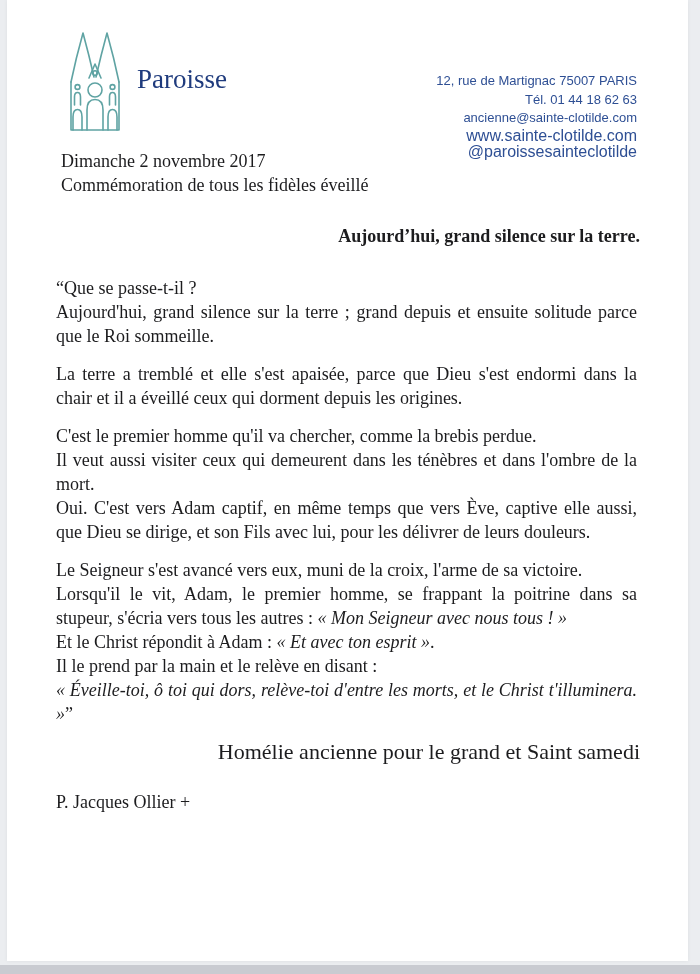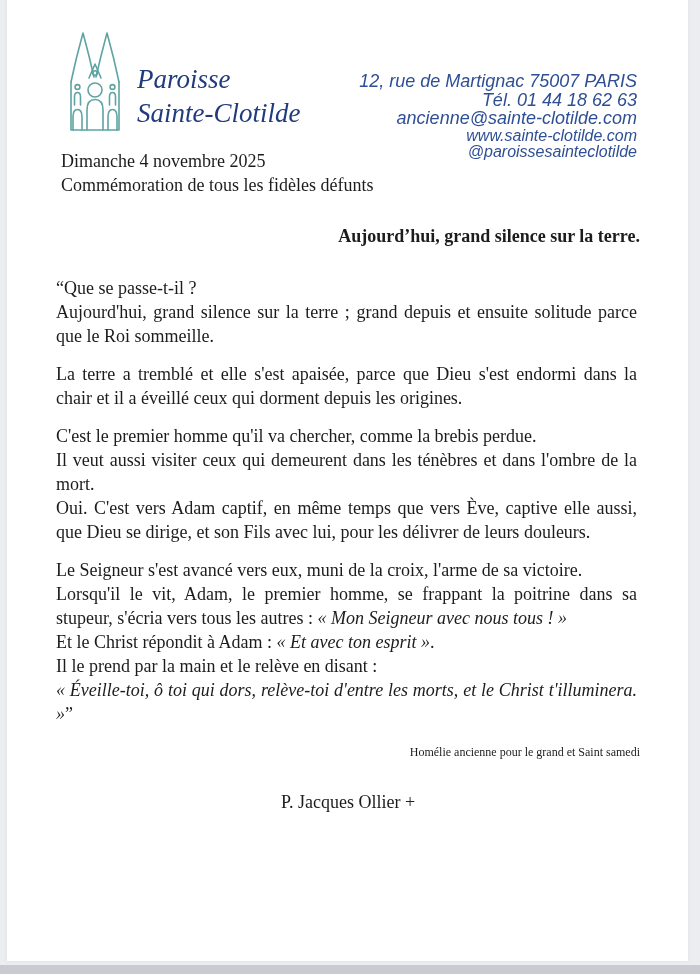--- a/index.html
+++ b/index.html
@@ -26,50 +26,50 @@
   .bottom-edge{
     position:absolute;bottom:0;left:0;width:700px;height:9px;
     background:var(--edge-strip);
   }
   .letter{
     position:relative;height:100%;box-sizing:border-box;
     padding:30px 48px 0 49px;
     color:var(--body-text);
   }
   
-  .header{position:relative;height:105px;font-style:italic;}
+  .header{position:relative;height:105px;}
   .logo{position:absolute;left:6px;top:0;}
   .logo path,.logo circle{
     stroke:var(--logo-teal);stroke-width:1.6;fill:none;
     stroke-linecap:round;stroke-linejoin:round;
   }
   .org{
     position:absolute;left:81px;top:32px;
     font-size:27px;line-height:34px;color:var(--navy);
   }
   .contact{
     position:absolute;top:42px;right:3px;text-align:right;
     font-family:"Liberation Sans", sans-serif;color:var(--contact-navy);
   }
-  .c-lg{font-size:18px;line-height:18.5px;}
+  .c-lg{font-size:13px;line-height:18.5px;}
   .c-sm{font-size:16px;line-height:16.5px;}
   
   .date{margin-top:14px;padding-left:5px;font-size:18px;line-height:24px;}
   .title{
     margin-top:27px;text-align:right;font-weight:bold;
     font-size:18px;line-height:24px;
   }
   .body{margin-top:28px;}
   .body p{
     margin:0 3px 14px 0;font-size:18px;line-height:24px;
     text-align:justify;
   }
   .body em{font-style:italic;}
-  .attribution{text-align:right;font-size:12px;line-height:24px;margin-top:0;}
-  .signature{text-align:center;font-size:18px;line-height:24px;margin-top:26px;}
+  .attribution{text-align:right;font-size:22px;line-height:24px;margin-top:0;}
+  .signature{text-align:left;font-size:18px;line-height:24px;margin-top:26px;}
 </style>
 </head>
 <body>
 
 <div class="page">
   <div class="letter">
 
     <div class="header">
       <svg class="logo" width="66" height="105" viewBox="0 0 66 105" aria-hidden="true">
 
@@ -90,35 +90,34 @@
 
         <circle cx="50.5" cy="57" r="2.4"></circle>
         <path d="M47.5,75 V67 Q47.5,62.5 50.5,62.5 Q53.5,62.5 53.5,67 V75"></path>
 
         <path d="M11,100 V87 Q11,79.5 15.5,79.5 Q20,79.5 20,87 V100"></path>
         <path d="M46,100 V87 Q46,79.5 50.5,79.5 Q55,79.5 55,87 V100"></path>
       </svg>
 
       <div class="org">
         <div>Paroisse</div>
-        <div>Sainte-Clotilde</div>
       </div>
 
       <div class="contact">
         <div class="c-lg">12, rue de Martignac 75007 PARIS</div>
         <div class="c-lg">Tél. 01 44 18 62 63</div>
         <div class="c-lg">ancienne@sainte-clotilde.com</div>
         <div class="c-sm">www.sainte-clotilde.com</div>
         <div class="c-sm">@paroissesainteclotilde</div>
       </div>
     </div>
 
     <div class="date">
-      <div>Dimanche 4 novembre 2025</div>
-      <div>Commémoration de tous les fidèles défunts</div>
+      <div>Dimanche 2 novembre 2017</div>
+      <div>Commémoration de tous les fidèles éveillé</div>
     </div>
 
     <div class="title">Aujourd’hui, grand silence sur la terre.</div>
 
     <div class="body">
         <p><span>“Que se passe-t-il ?</span><br><span>Aujourd'hui, grand silence sur la terre ; grand depuis et ensuite solitude parce que le Roi sommeille.</span></p>
         <p><span>La terre a tremblé et elle s'est apaisée, parce que Dieu s'est endormi dans la chair et il a éveillé ceux qui dorment depuis les origines.</span></p>
         <p><span>C'est le premier homme qu'il va chercher, comme la brebis perdue.</span><br><span>Il veut aussi visiter ceux qui demeurent dans les ténèbres et dans l'ombre de la mort.</span><br><span>Oui. C'est vers Adam captif, en même temps que vers Ève, captive elle aussi, que Dieu se dirige, et son Fils avec lui, pour les délivrer de leurs douleurs.</span></p>
         <p><span>Le Seigneur s'est avancé vers eux, muni de la croix, l'arme de sa victoire.</span><br><span>Lorsqu'il le vit, Adam, le premier homme, se frappant la poitrine dans sa stupeur, s'écria vers tous les autres : </span><em>« Mon Seigneur avec nous tous ! »</em><br><span>Et le Christ répondit à Adam : </span><em>« Et avec ton esprit »</em><span>.</span><br><span>Il le prend par la main et le relève en disant :</span><br><em>« Éveille-toi, ô toi qui dors, relève-toi d'entre les morts, et le Christ t'illuminera. »</em><span>”</span></p>
       </div>

